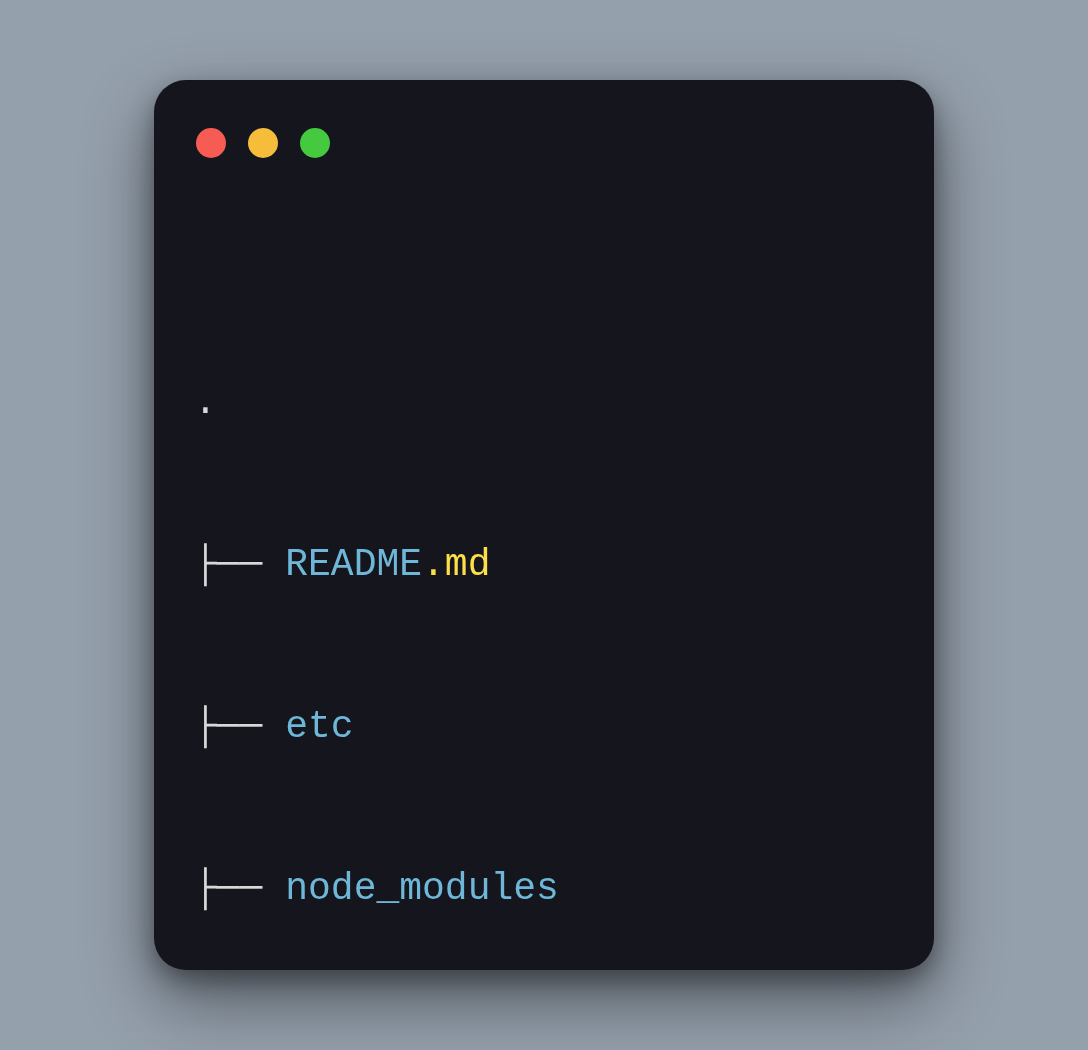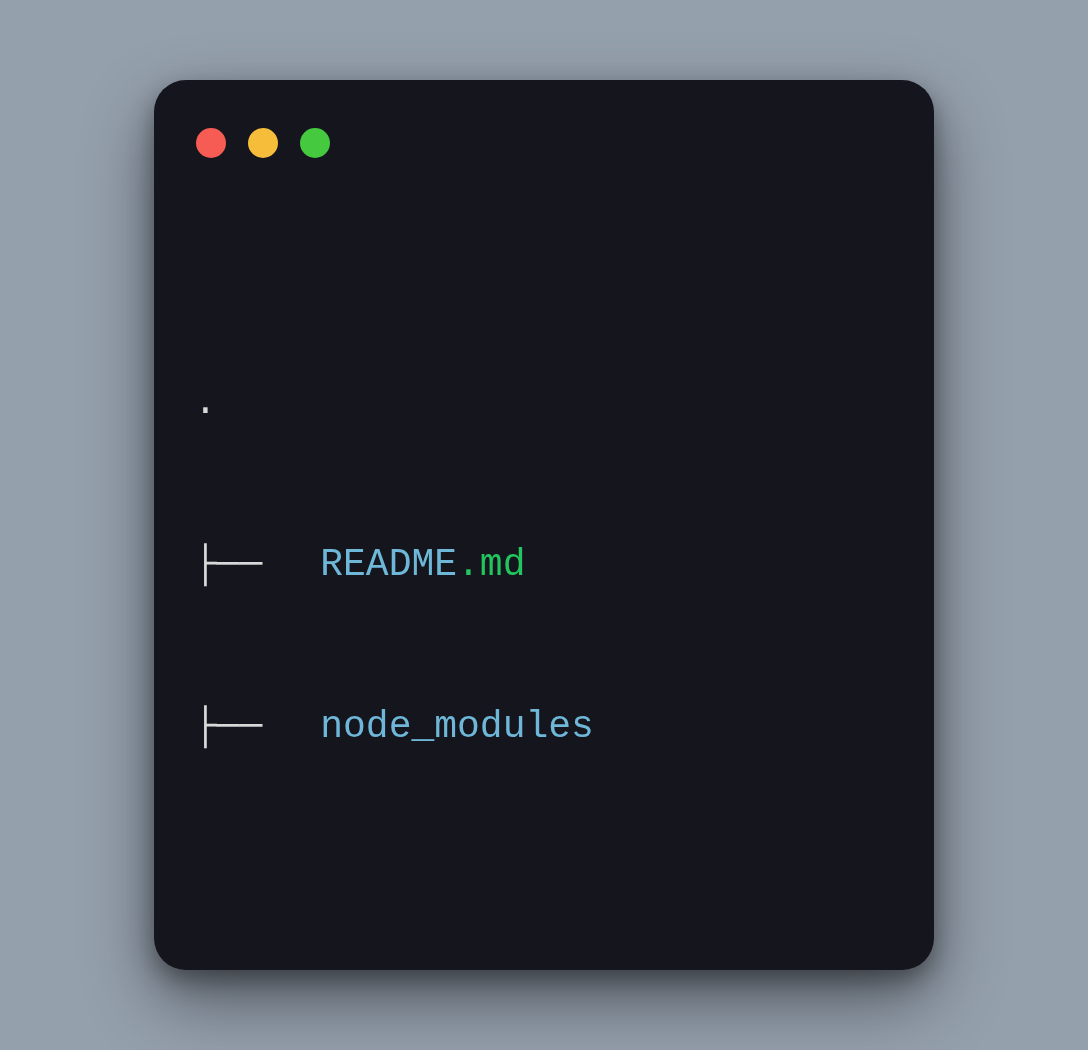--- a/index.html
+++ b/index.html
@@ -57,25 +57,24 @@
     .root-dot {
       color: #d8d8d8;
     }
 
     .tree-pipe {
       color: #d8d8d8;
     }
 
     .name {
       color: #6fb7d8;
-      margin-left: 35px;
     }
 
     .ext {
-      color: #22c55e;
+      color: #fde047;
     }
 
     .row {
       display: block;
     }
 
     .prefix {
       display: inline;
     }
   </style>
@@ -86,20 +85,21 @@
 
   <div class="traffic-lights">
     <div class="dot red"></div>
     <div class="dot yellow"></div>
     <div class="dot green"></div>
   </div>
 
   <div class="terminal-body">
     <span class="row"><span class="root-dot">.</span></span>
     <span class="row"><span class="tree-pipe prefix">├── </span><span class="name">README</span><span class="ext">.md</span></span>
+    <span class="row"><span class="tree-pipe prefix">├── </span><span class="name">etc</span><span class="ext"></span></span>
     <span class="row"><span class="tree-pipe prefix">├── </span><span class="name">node_modules</span><span class="ext"></span></span>
     
     
     
     
     
   </div>
 
 </div>
 

